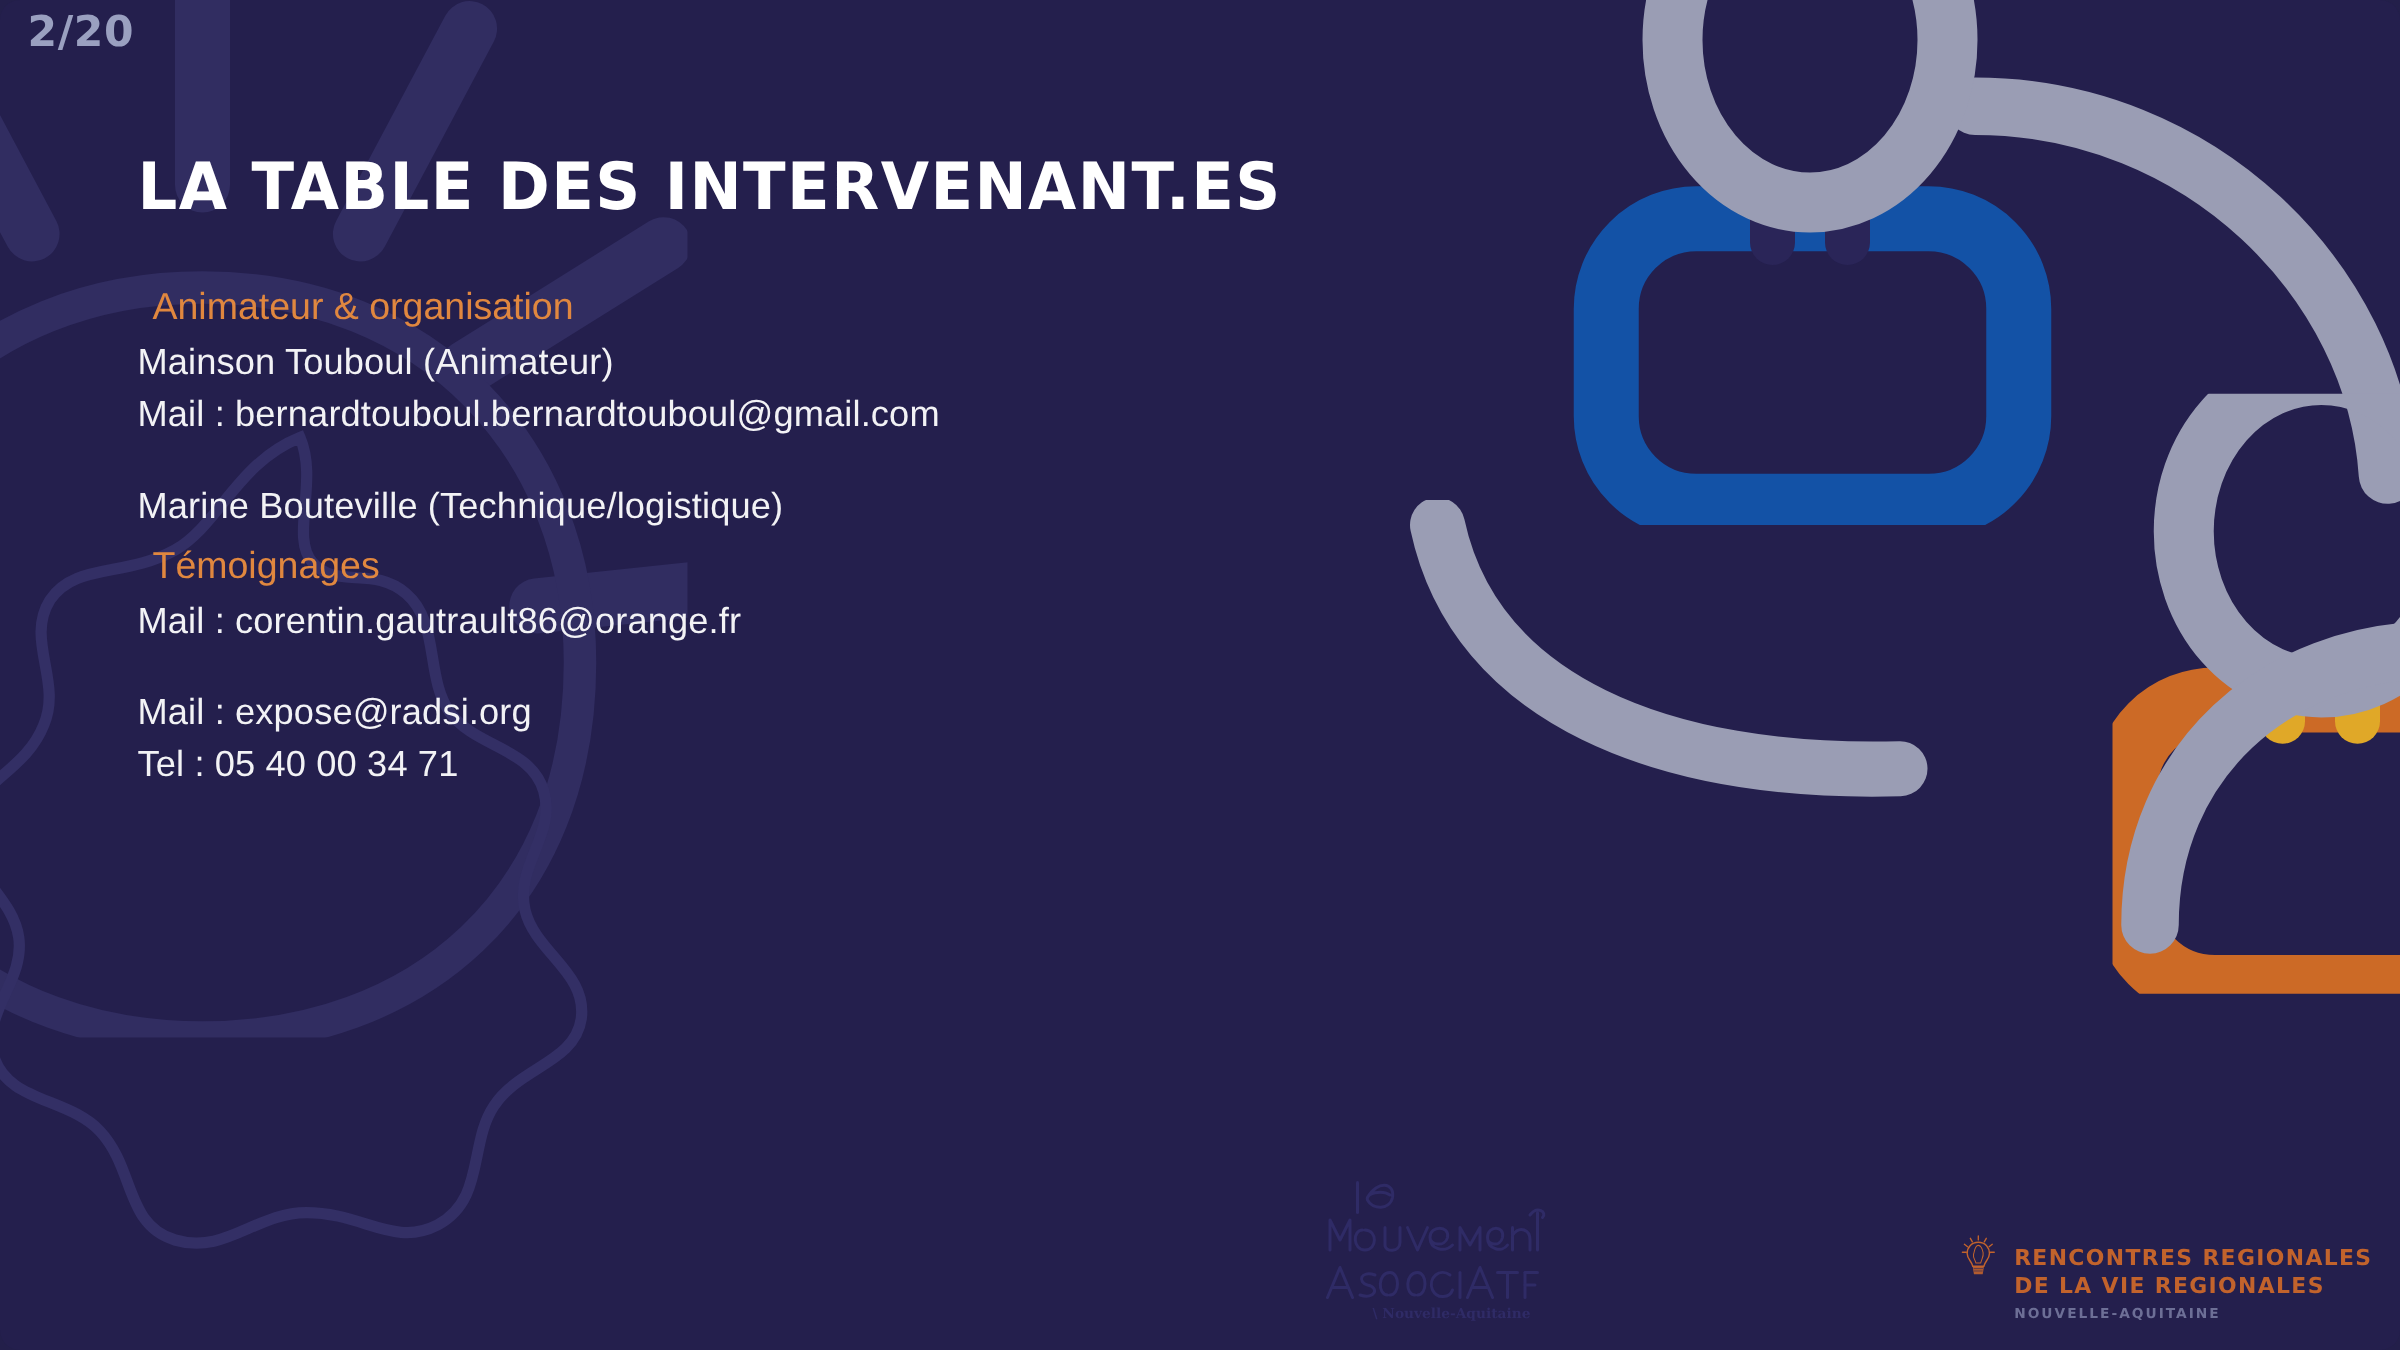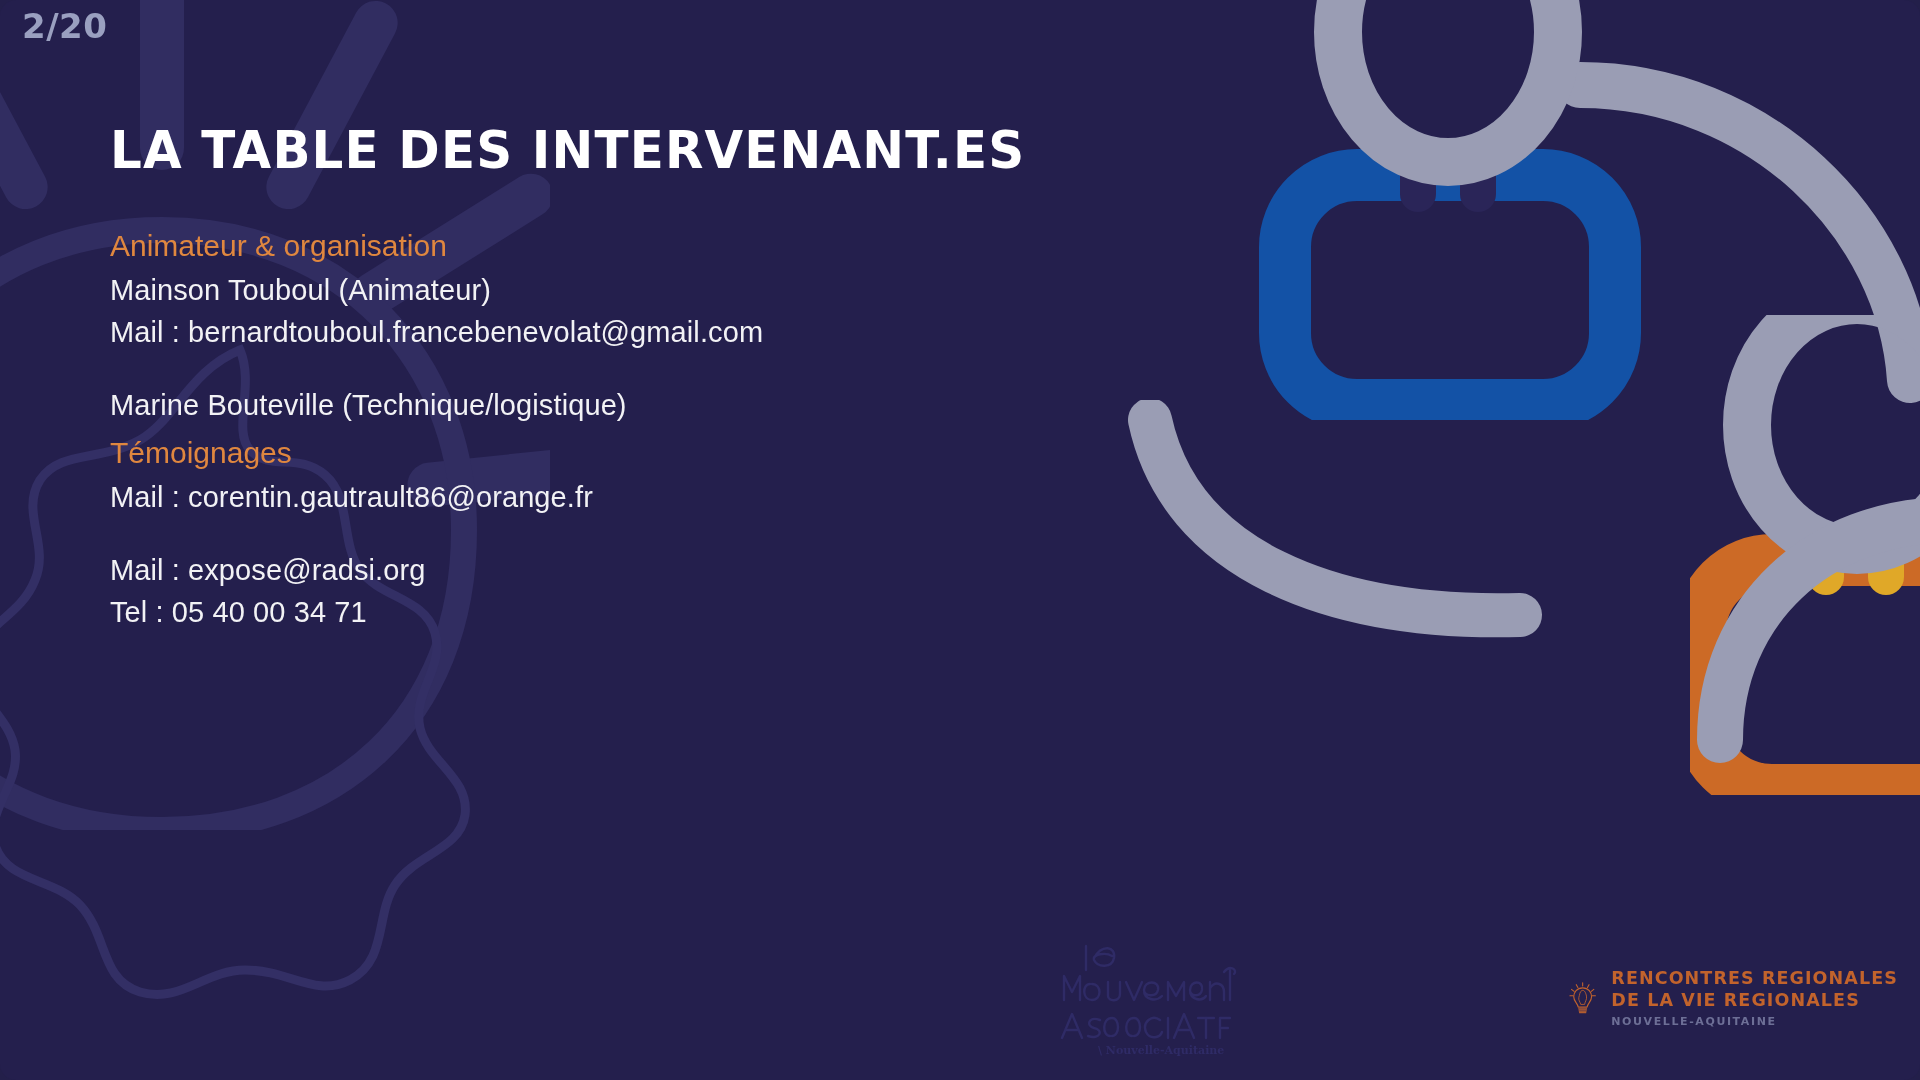--- a/index.html
+++ b/index.html
@@ -63,21 +63,21 @@
     position: absolute;
     left: 110px;
     top: 225px;
     width: 1250px;
   }
   .section { margin: 0 0 6px 0; }
   .section-heading {
     font-size: 30px;
     line-height: 42px;
     color: #e0873f;
-    margin: 0 0 2px 0;
+    margin: 0 0 2px 12px;
     white-space: nowrap;
   }
   .block { margin: 0 0 31px 0; }
   .block:last-child { margin-bottom: 0; }
   .line {
     font-size: 29px;
     line-height: 42px;
     color: #f2f2f5;
     white-space: nowrap;
     letter-spacing: 0.1px;
@@ -95,21 +95,21 @@
     height: 120px;
     opacity: 1;
   }
   #logo-rencontres {
     position: absolute;
     left: 1568px;
     top: 938px;
     width: 330px;
     height: 122px;
     display: flex;
-    align-items: center;
+    align-items: flex-end;
     gap: 14px;
   }
   #rencontres-text {
     display: flex;
     flex-direction: column;
     justify-content: center;
   }
   .rencontres-line1, .rencontres-line2 {
     font-family: "DejaVu Sans", sans-serif;
     font-weight: 700;
@@ -194,21 +194,21 @@
 
   <h1 id="slide-title">LA TABLE DES INTERVENANT.ES</h1>
 
   <div id="content">
 
     <div class="section">
       <div class="section-heading">Animateur &amp; organisation</div>
 
       <div class="block">
         <div class="line">Mainson Touboul (Animateur)</div>
-        <div class="line">Mail : bernardtouboul.francebenevolat@gmail.com</div>
+        <div class="line">Mail : bernardtouboul.bernardtouboul@gmail.com</div>
       </div>
 
       <div class="block">
         <div class="line">Marine Bouteville (Technique/logistique)</div>
       </div>
     </div>
 
     <div class="section">
       <div class="section-heading">Témoignages</div>
 

